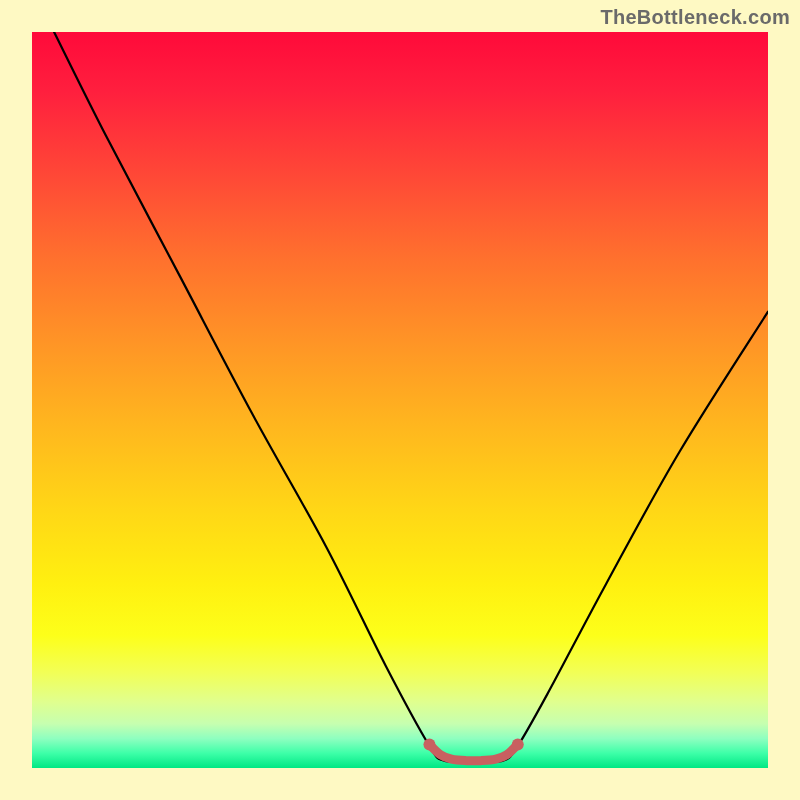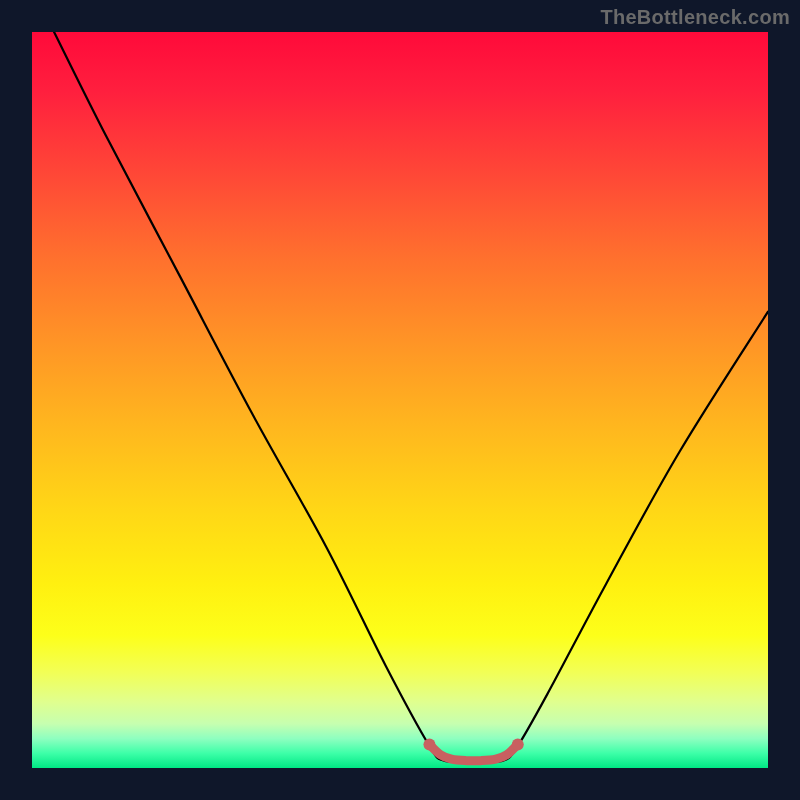--- a/index.html
+++ b/index.html
@@ -10,21 +10,21 @@
     background: #000;
     overflow: hidden;
     font-family: Arial, Helvetica, sans-serif;
   }
   .frame {
     position: absolute;
     left: 0;
     top: 0;
     width: 800px;
     height: 800px;
-    background: #0f172a;
+    background: #fef9c3;
   }
   .plot {
     position: absolute;
     left: 32px;
     top: 32px;
     width: 736px;
     height: 736px;
     background: linear-gradient(to bottom,
       #ff0a3a 0%,
       #ff1f3e 8%,

